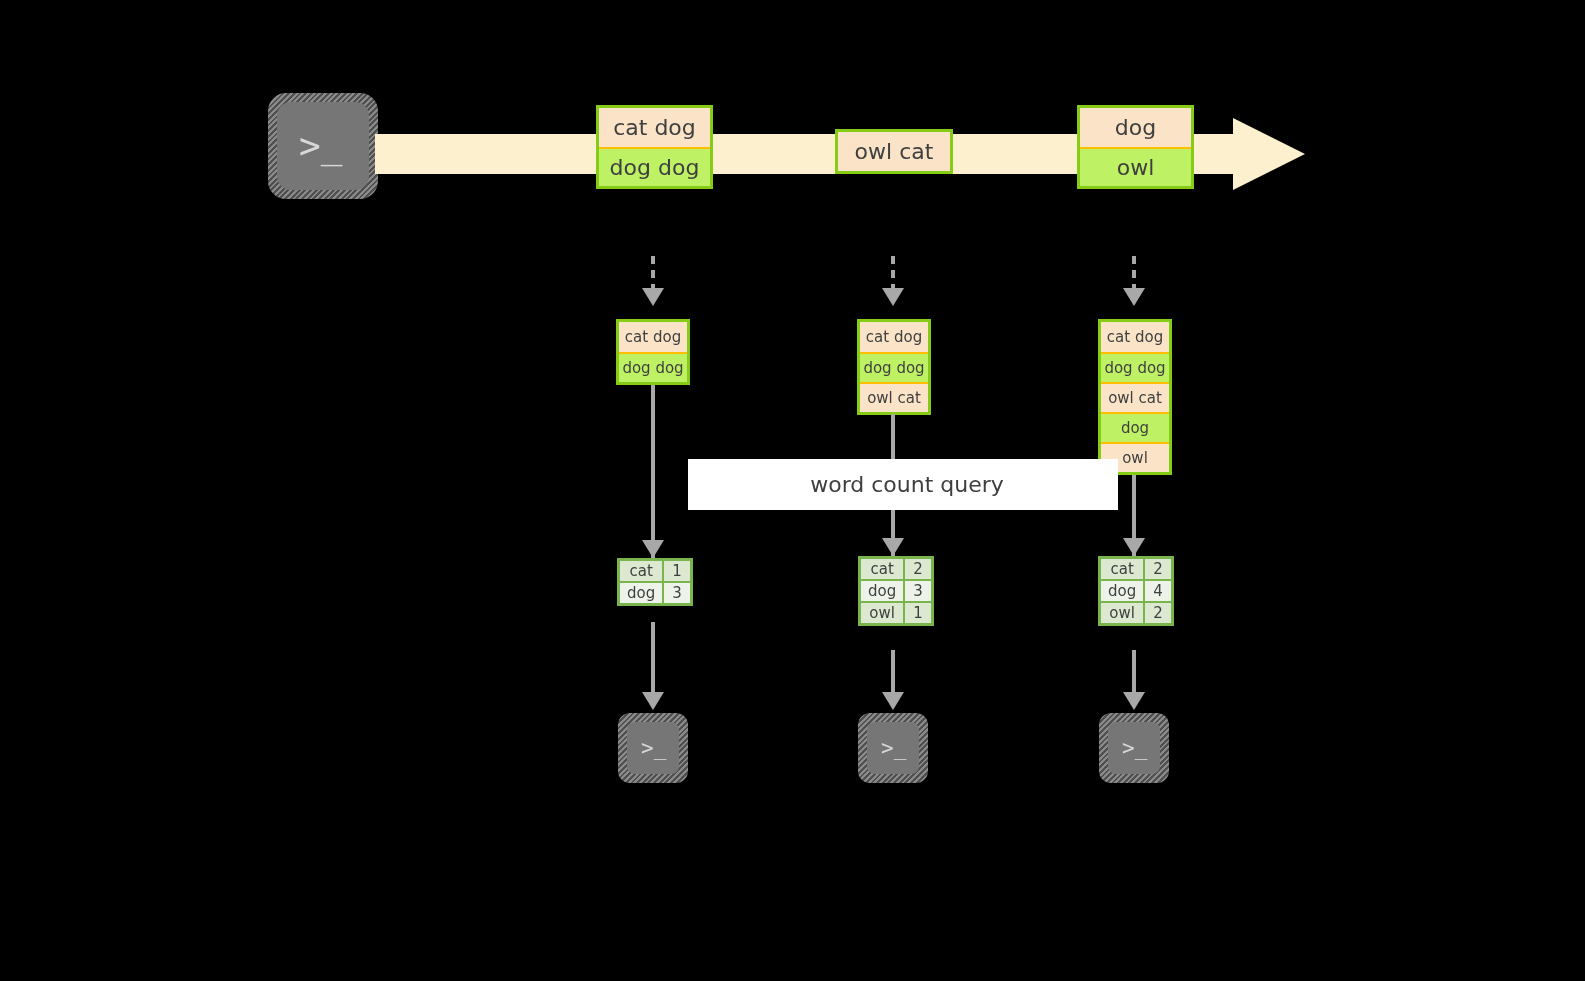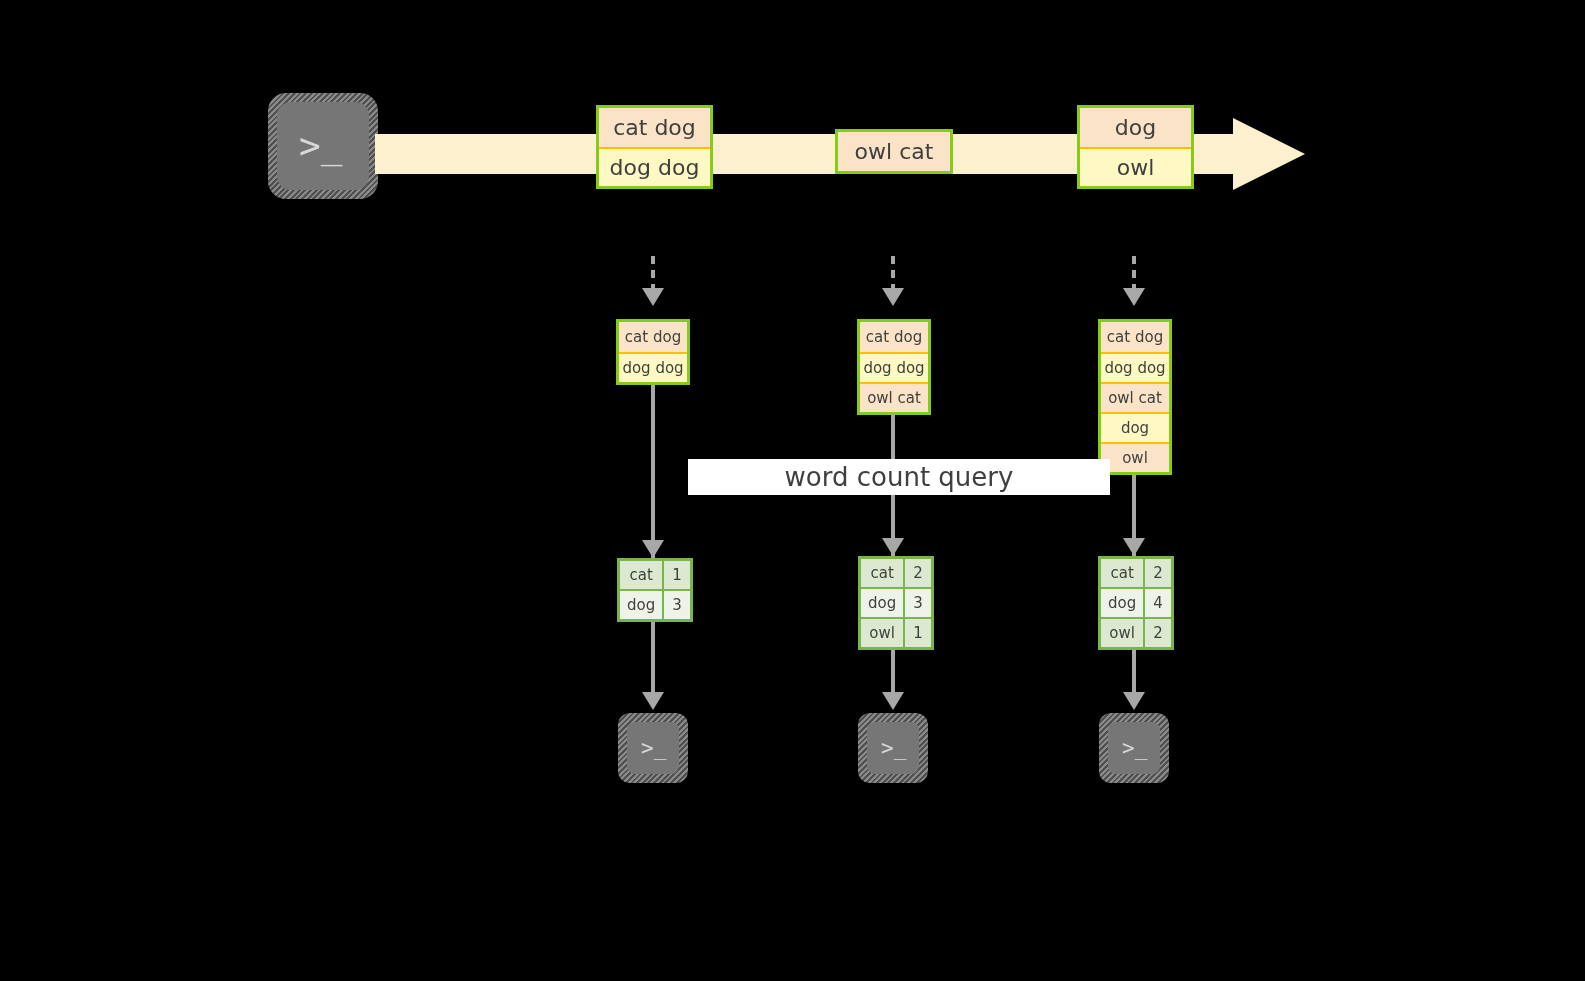--- a/index.html
+++ b/index.html
@@ -105,21 +105,21 @@
   }
   .rec-row {
     box-sizing: border-box;
     display: flex;
     align-items: center;
     justify-content: center;
     color: #3f3f3f;
     white-space: nowrap;
   }
   .rec-row.dark { background: #fbe3c8; }
-  .rec-row.light { background: #fef9c3; }
+  .rec-row.light { background: #bef264; }
   .rec-row + .rec-row { border-top: 2px solid #ffbf00; }
 
   
   .rec.big { }
   .rec.big .rec-row {
     height: 39px;
     font-size: 22px;
   }
   #rec-top-1 { left: 596px; top: 105px; width: 117px; }
   #rec-top-2 { left: 835px; top: 129px; width: 118px; }
@@ -139,21 +139,21 @@
     position: absolute;
     box-sizing: border-box;
     border: 3px solid #79b44c;
     background: #eef3ea;
     overflow: hidden;
   }
   .tbl-row { display: flex; }
   .tbl-row + .tbl-row { border-top: 2px solid #79b44c; }
   .tbl-cell {
     box-sizing: border-box;
-    height: 28px;
+    height: 20px;
     display: flex;
     align-items: center;
     justify-content: center;
     font-size: 15px;
     color: #3f3f3f;
   }
   .tbl-cell.word { width: 46px; }
   .tbl-cell.count {
     width: 30px;
     border-left: 2px solid #79b44c;
@@ -182,28 +182,29 @@
     border-right: 11px solid transparent;
     border-top: 18px solid #a8a8a8;
   }
 
   
   #query-label {
     position: absolute;
     left: 688px;
     top: 459px;
     width: 422px;
-    height: 36px;
+    height: 51px;
     background: #ffffff;
     display: flex;
     align-items: center;
     justify-content: center;
-    font-size: 26px;
+    font-size: 22px;
     color: #3f3f3f;
     white-space: nowrap;
+    padding-left: 8px;
   }
 </style>
 </head>
 <body>
 
 <div id="stage">
 
   <div class="terminal big">
     <div class="terminal-inner">
       <span class="terminal-glyph">&gt;_</span>

